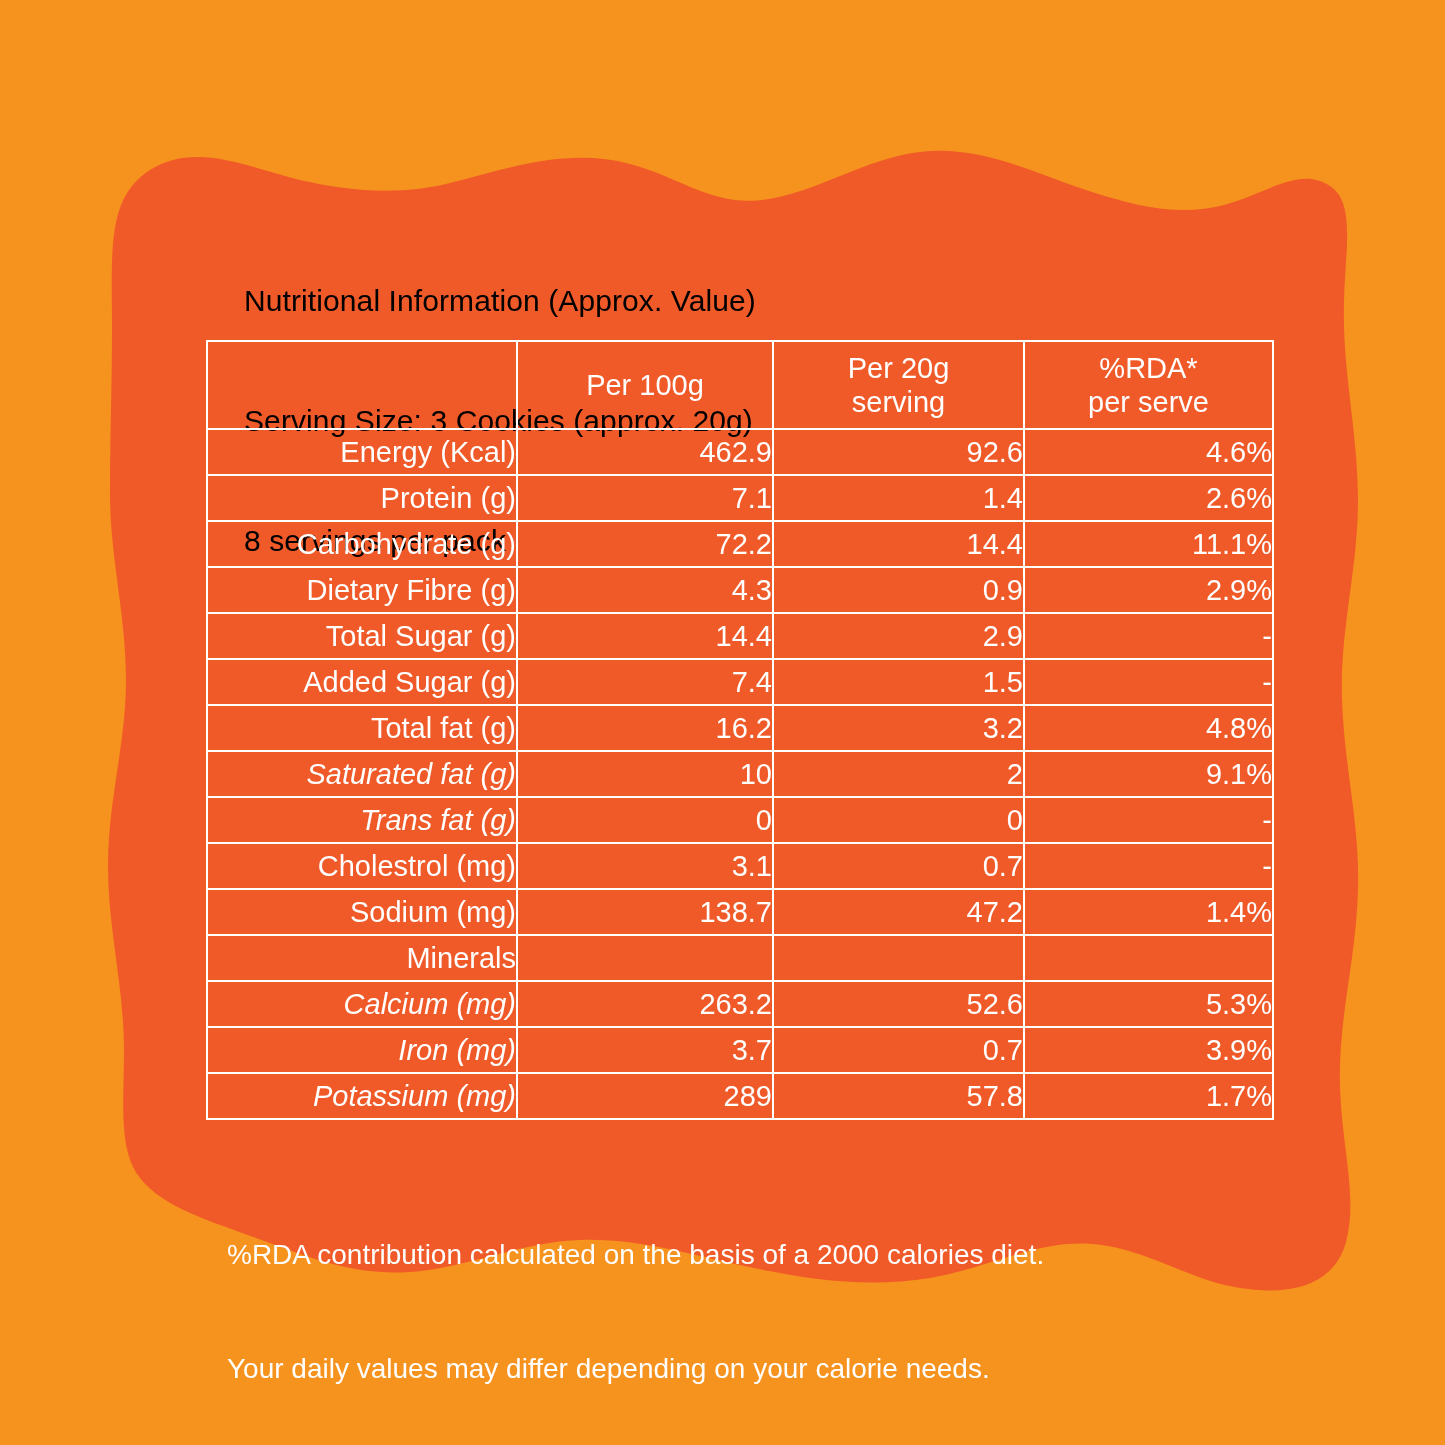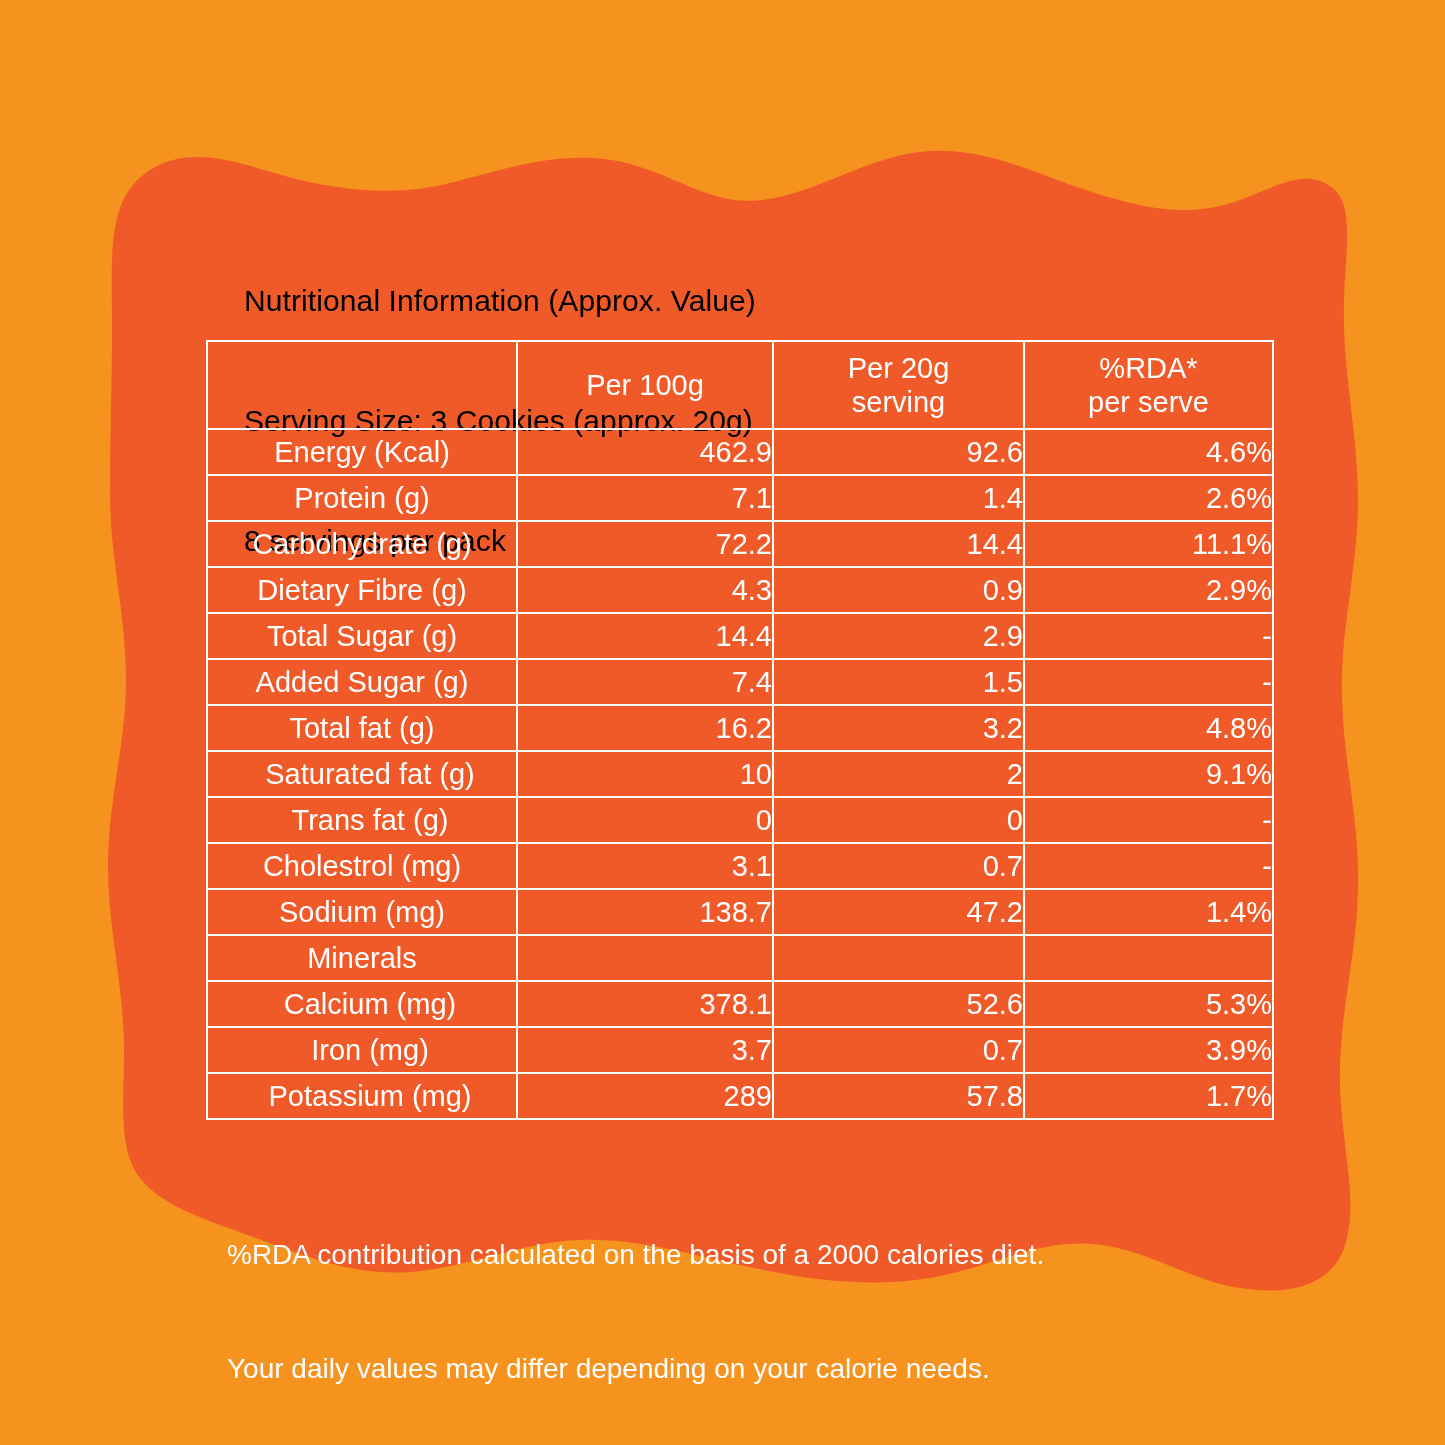--- a/index.html
+++ b/index.html
@@ -68,25 +68,25 @@
   .col-c { width: 249px; }
 
   .nutri-table thead th {
     height: 86px;
     text-align: center;
     line-height: 34px;
   }
   .hdr-blank { border-top-color: #ffffff; }
 
   .cell-label {
-    text-align: center;
+    text-align: right;
     padding-left: 16px;
     border-radius: 13px;
   }
-  .cell-label.indent { padding-left: 16px; }
+  .cell-label.indent { padding-left: 16px; font-style: italic; }
   .cell-val { text-align: right; }
 
   .footnote {
     position: absolute;
     left: 201px;
     top: 1160px;
     color: #ffffff;
     font-size: 28px;
     line-height: 38px;
     white-space: pre;
@@ -225,21 +225,21 @@
           <td class="cell-val">1.4%</td>
         </tr>
         <tr>
           <td class="cell-label">Minerals</td>
           <td class="cell-val"></td>
           <td class="cell-val"></td>
           <td class="cell-val"></td>
         </tr>
         <tr>
           <td class="cell-label indent">Calcium (mg)</td>
-          <td class="cell-val">378.1</td>
+          <td class="cell-val">263.2</td>
           <td class="cell-val">52.6</td>
           <td class="cell-val">5.3%</td>
         </tr>
         <tr>
           <td class="cell-label indent">Iron (mg)</td>
           <td class="cell-val">3.7</td>
           <td class="cell-val">0.7</td>
           <td class="cell-val">3.9%</td>
         </tr>
         <tr>

